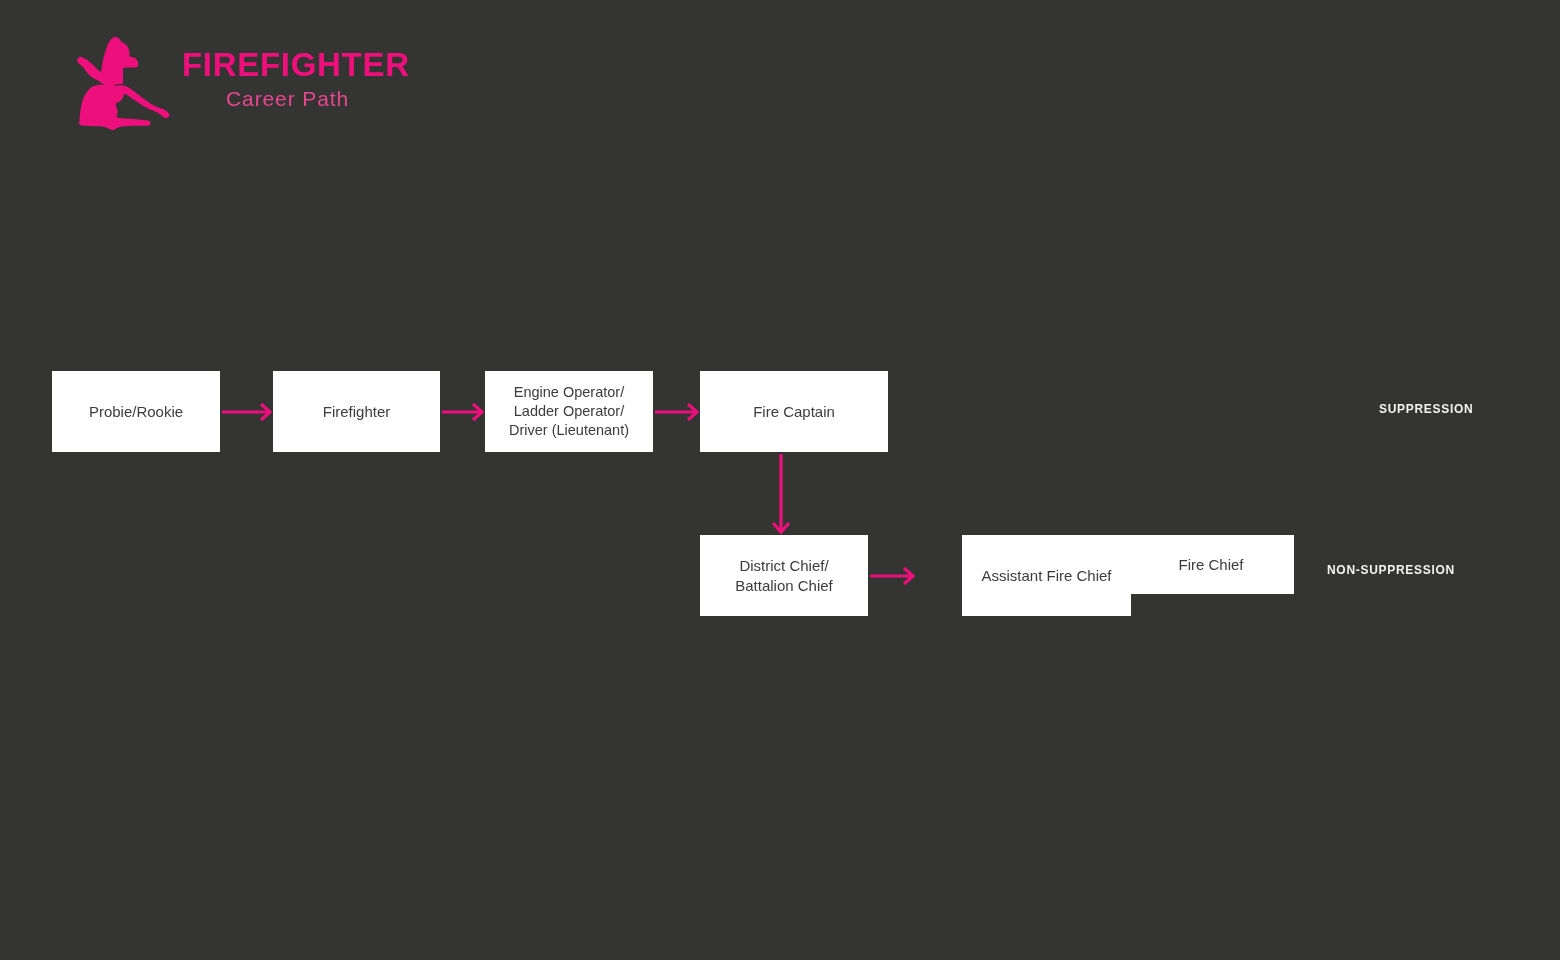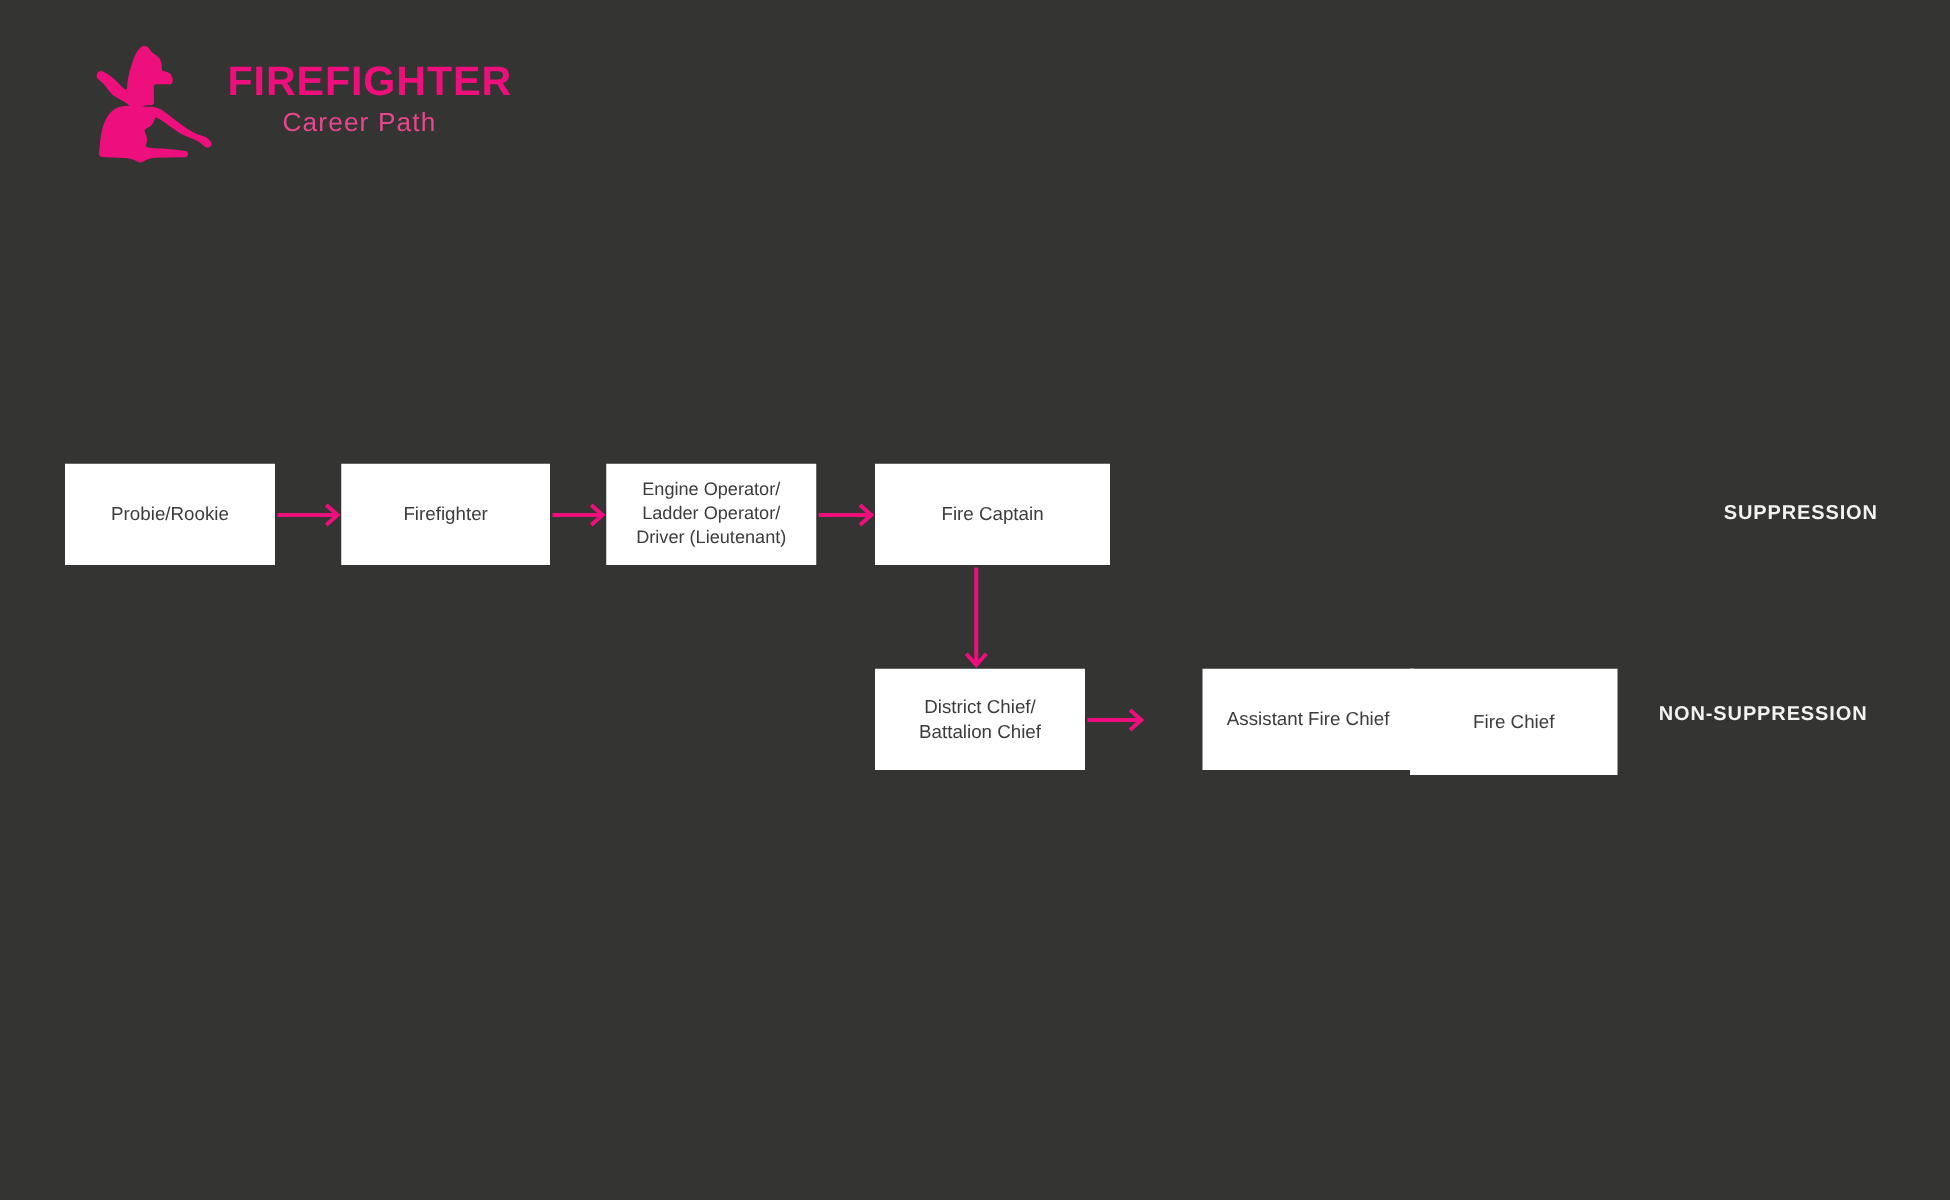--- a/index.html
+++ b/index.html
@@ -80,21 +80,21 @@
     font-size: 15px;
     line-height: 1.33;
     font-family: "Liberation Sans", sans-serif;
   }
 
   .node-label { display: block; white-space: pre-line; }
 
   .lane-label {
     position: absolute;
     color: #F2F2F2;
-    font-size: 16px;
+    font-size: 12px;
     font-weight: bold;
     letter-spacing: 0.7px;
     white-space: nowrap;
   }
 
   svg.connectors {
     position: absolute;
     left: 0;
     top: 0;
     width: 1560px;
@@ -220,21 +220,21 @@
 
   <div class="node" style="left:700px; top:535px; width:168px; height:81px;">
     <span class="node-label">District Chief/
 Battalion Chief</span>
   </div>
 
   <div class="node" style="left:962px; top:535px; width:169px; height:81px;">
     <span class="node-label">Assistant Fire Chief</span>
   </div>
 
-  <div class="node" style="left:1128px; top:535px; width:166px; height:85px;">
+  <div class="node" style="left:1128px; top:535px; width:166px; height:59px;">
     <span class="node-label">Fire Chief</span>
   </div>
 
   <div class="lane-label" style="left:1379px; top:402px;">SUPPRESSION</div>
 
   <div class="lane-label" style="left:1327px; top:563px;">NON-SUPPRESSION</div>
 
 </div>
 
 </body></html>

